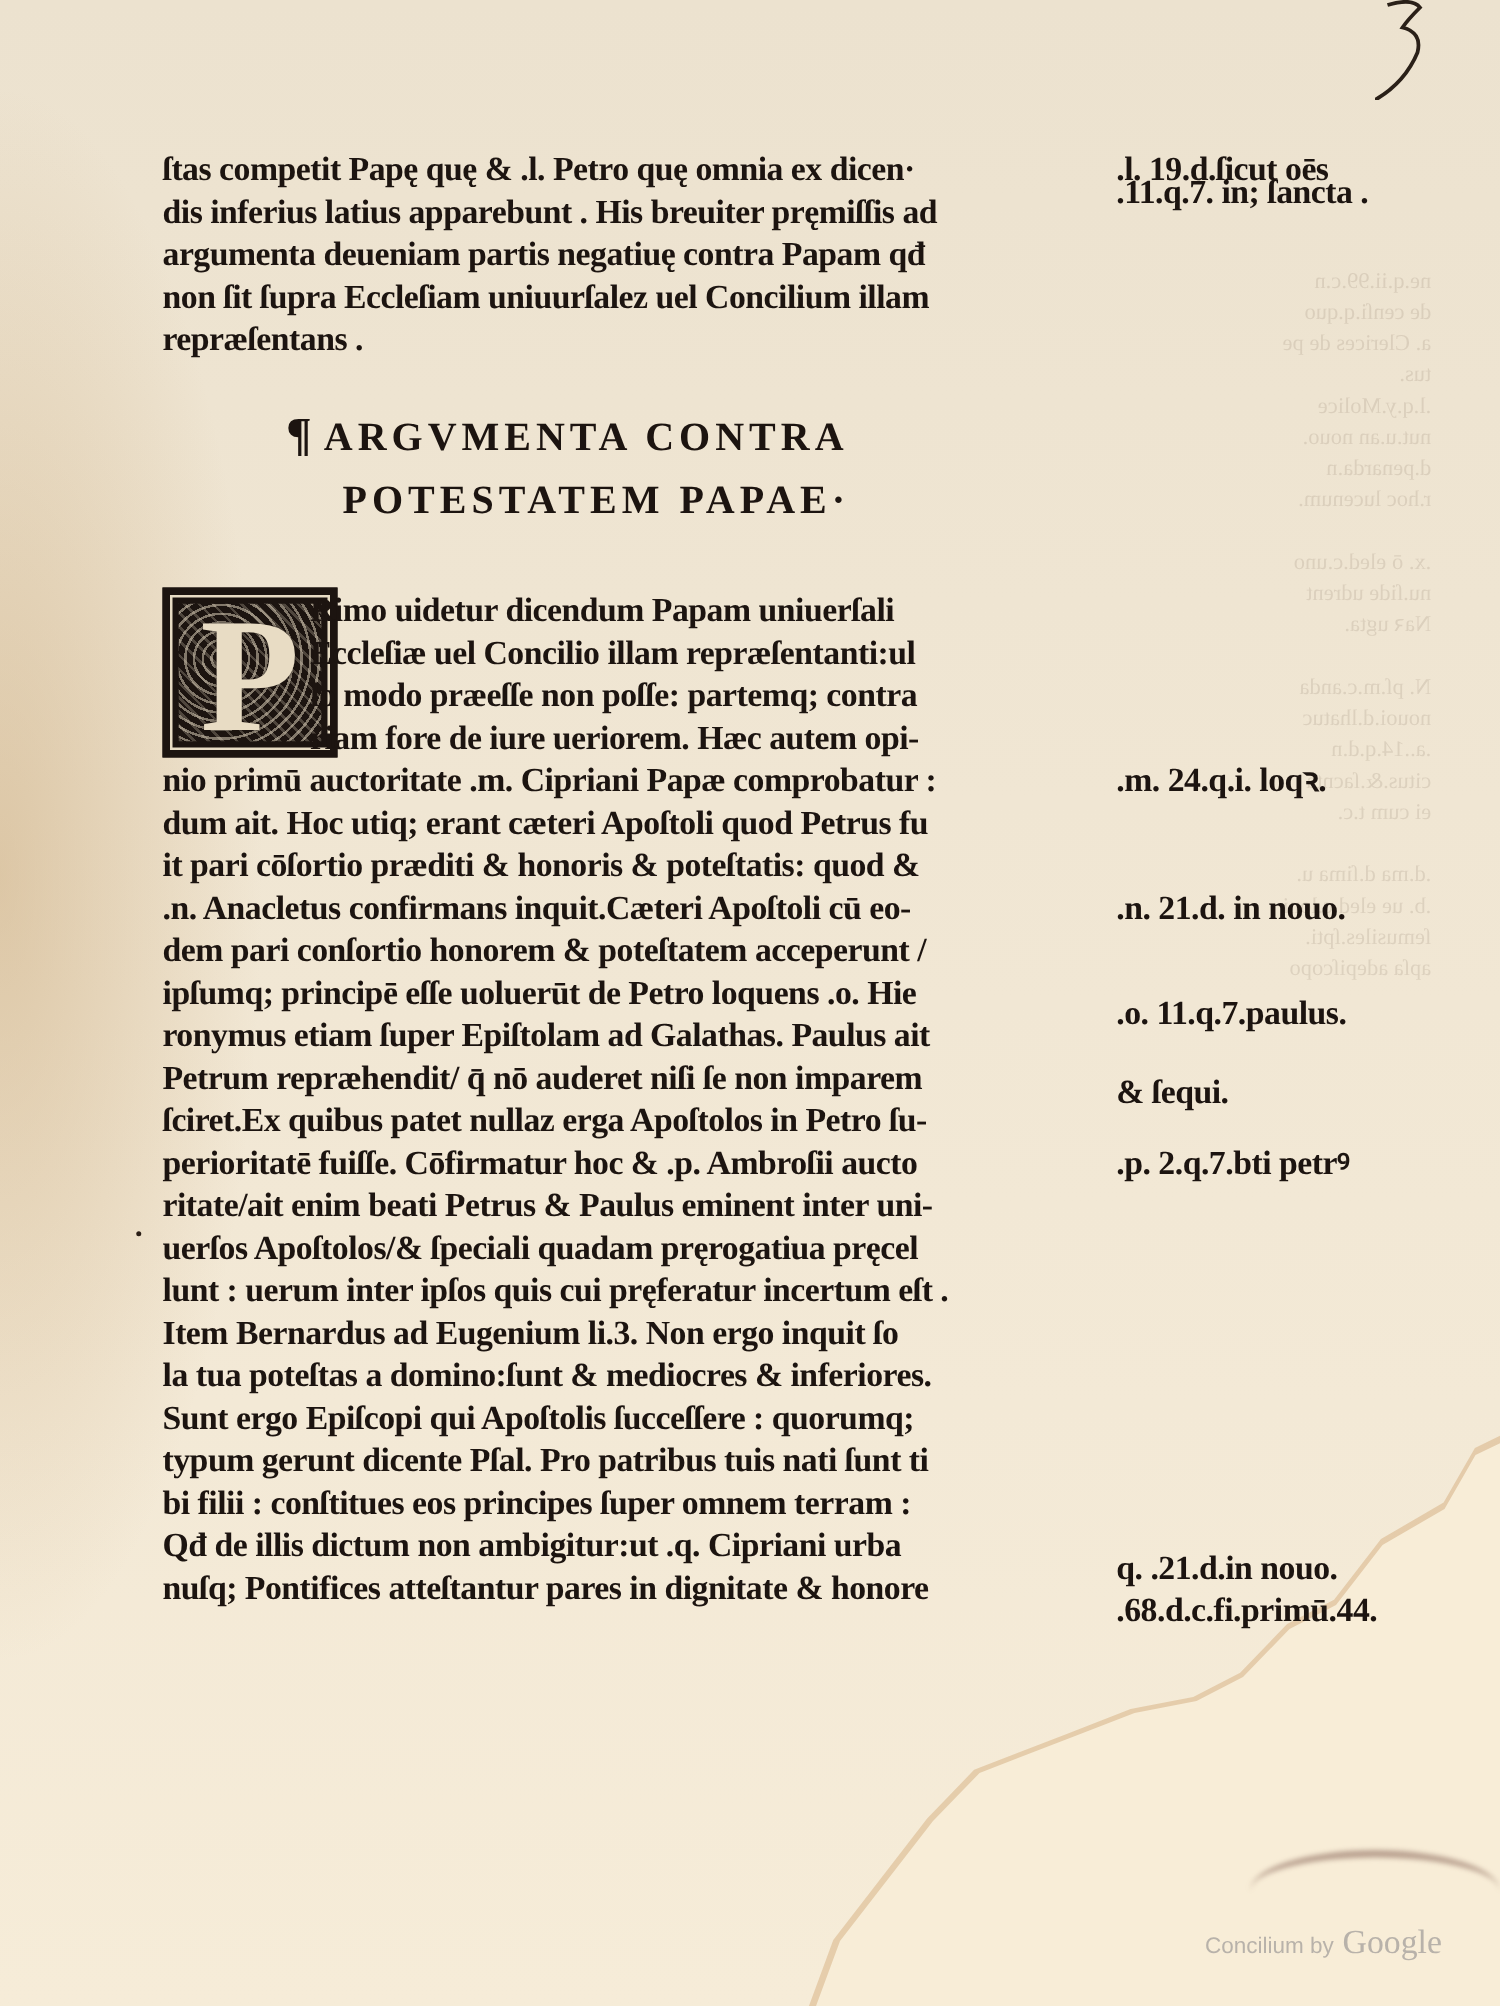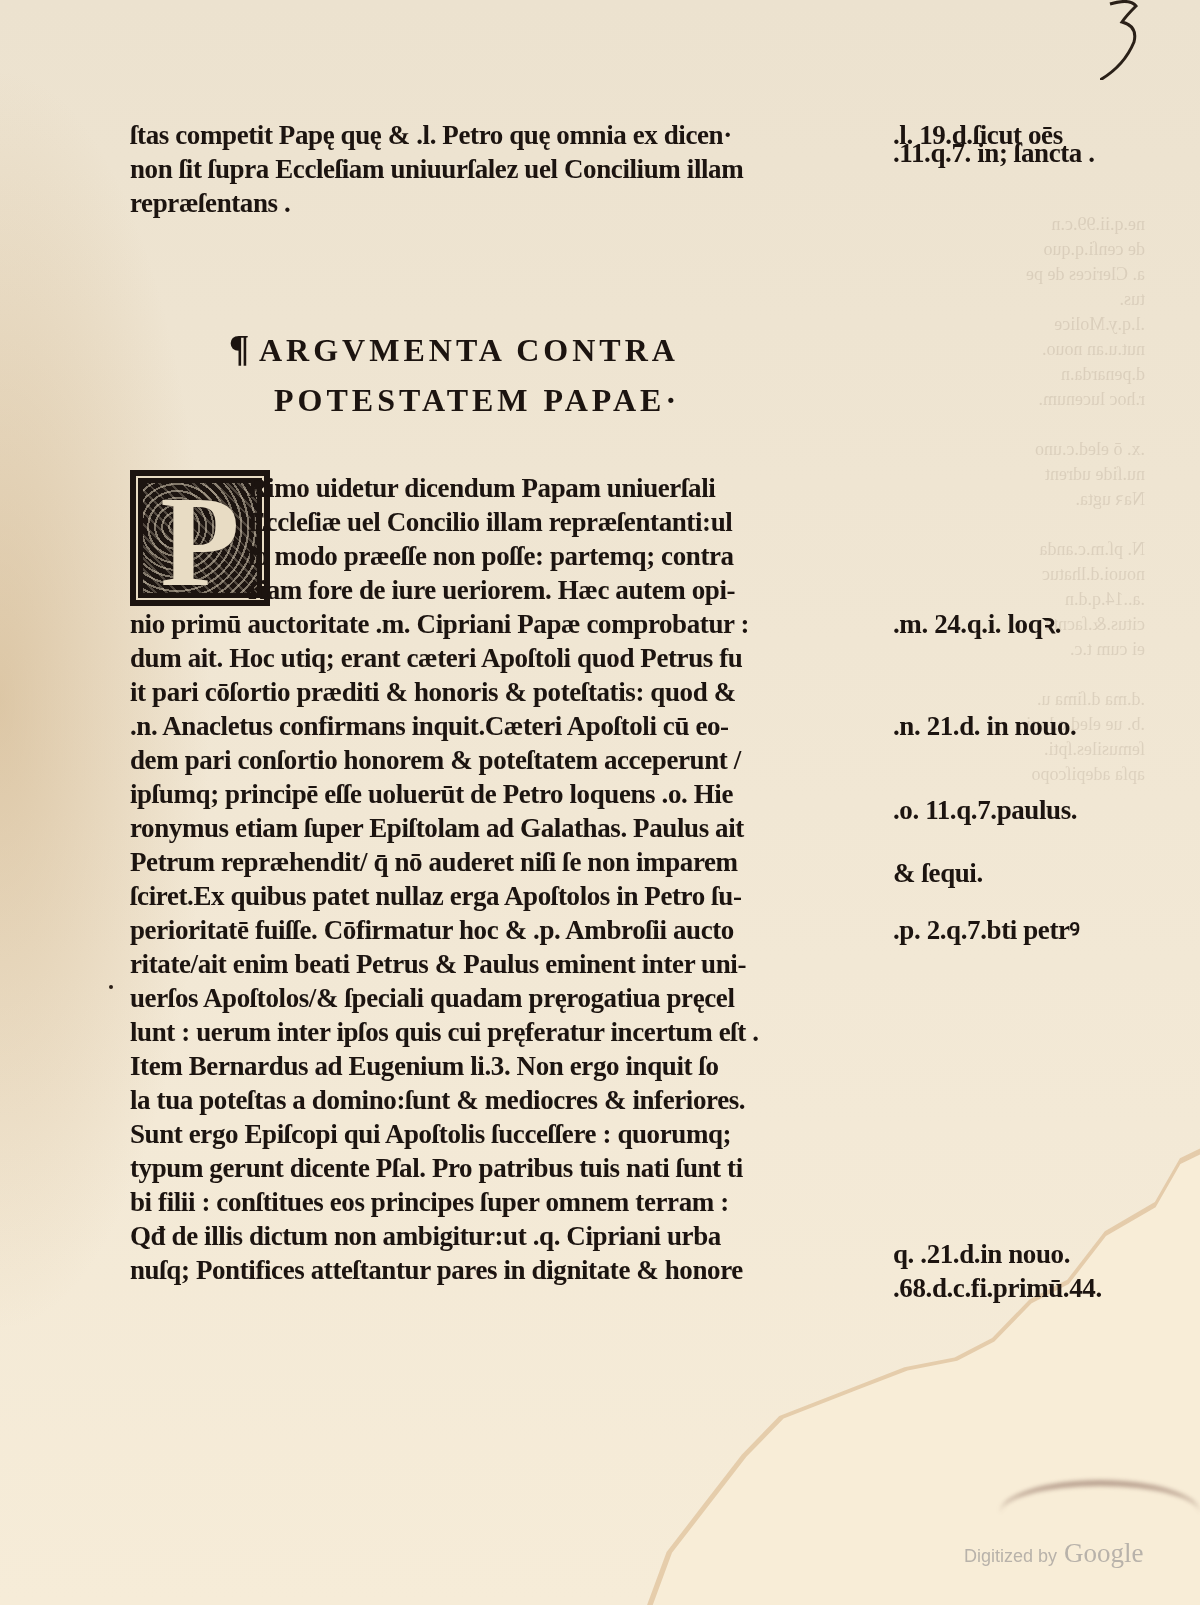--- a/index.html
+++ b/index.html
@@ -216,20 +216,22 @@
 .b. ue eled c.loni
 ſemusiles.ſpti.
 apſa adepiſcopo</div>
 
   <svg class="folio" viewBox="0 0 40 80">
     <path d="M10 4 Q 30 -2 36 6 Q 26 16 22 22 Q 38 26 34 42 Q 24 66 0 80" fill="none" stroke="#2a2018" stroke-width="3"></path>
   </svg>
 
   <div class="main-text">
     <span class="line">ſtas competit Papę quę &amp; .l. Petro quę omnia ex dicen·</span>
+    <span class="line">dis inferius latius apparebunt . His breuiter pręmiſſis ad</span>
+    <span class="line">argumenta deueniam partis negatiuę contra Papam qđ</span>
     <span class="line">non ſit ſupra Eccleſiam uniuurſalez uel Concilium illam</span>
     <span class="line">repræſentans .</span>
   </div>
 
   <div class="heading">
     <span class="pilcrow">¶</span><span>ARGVMENTA CONTRA</span>
     <span class="h-line2">POTESTATEM PAPAE·</span>
   </div>
 
   <div class="dropcap">
@@ -270,16 +272,16 @@
   <div class="marginalia" style="top:709px">.n.  21.d. in nouo.</div>
   <div class="marginalia" style="top:793px">.o.  11.q.7.paulus.</div>
   <div class="marginalia" style="top:856px">&amp; ſequi.</div>
   <div class="marginalia" style="top:913px">.p.  2.q.7.bti petrꝰ</div>
   <div class="marginalia" style="top:1237px">q.  .21.d.in nouo.</div>
   <div class="marginalia" style="top:1271px">.68.d.c.fi.primū.44.</div>
 
   <div class="speck" style="left:109px; top:985px"></div>
 
   <div class="watermark">
-    <span>Digitized by</span>
+    <span>Concilium by</span>
     <span class="brand">Google</span>
   </div>
 </div>
 
 </body></html>

